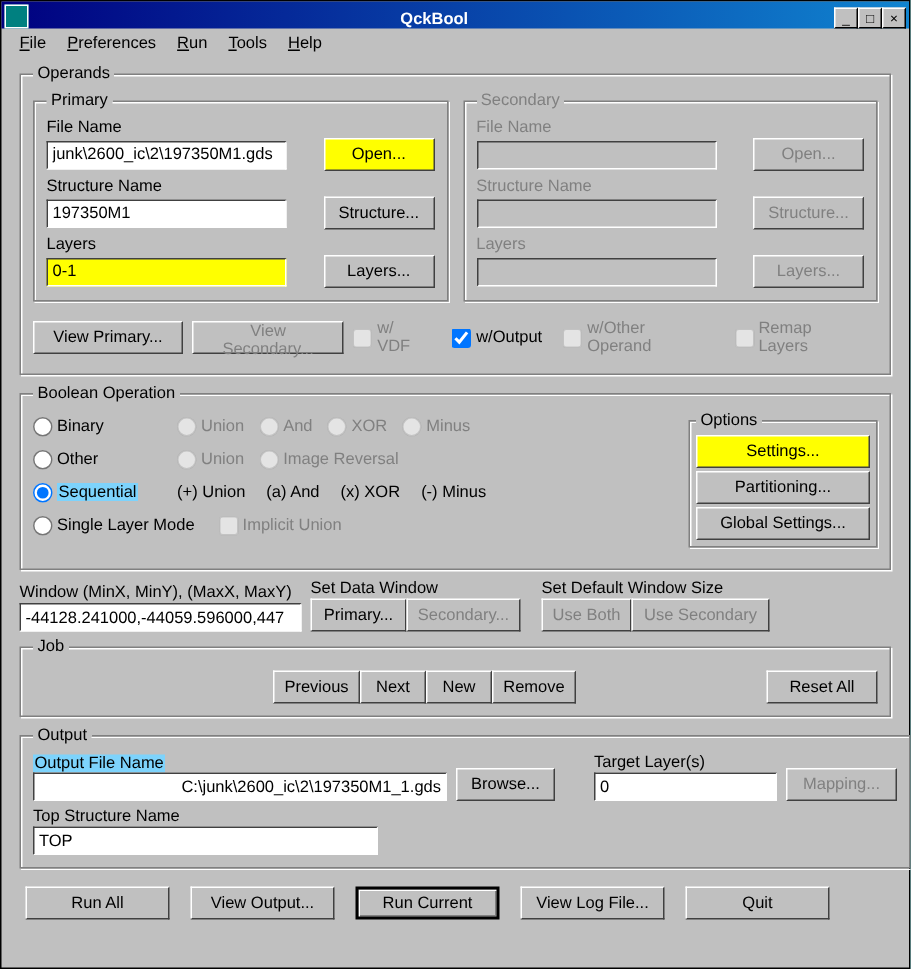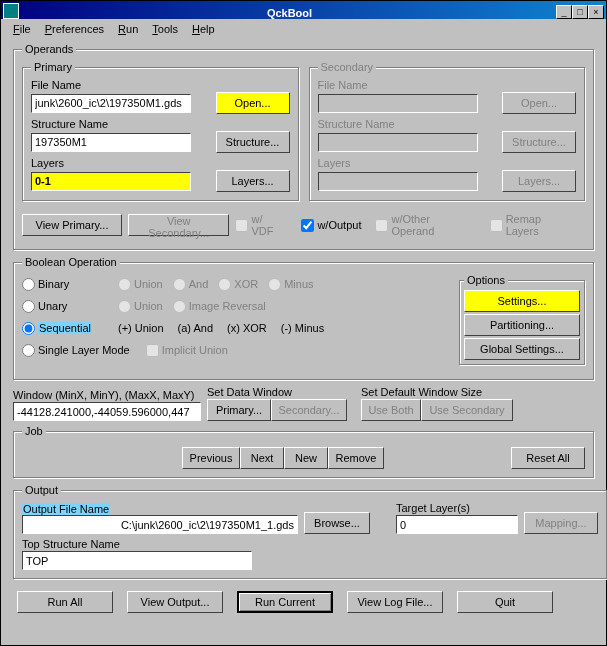--- a/index.html
+++ b/index.html
@@ -15,21 +15,21 @@
 .menubar span u { text-decoration: underline; }
 .client { padding: 4px 12px; }
 fieldset { border: 1px solid #808080; border-top: 1px solid #fff; border-left: 1px solid #fff; position: relative; padding: 6px 8px 8px 8px; margin-bottom: 6px; }
 fieldset.groove { border: 1px solid #808080; box-shadow: inset 1px 1px 0 #fff, 1px 1px 0 #fff; }
 legend { font-size: 11px; padding: 0 3px; background: #c0c0c0; }
 legend.disabled { color: #808080; }
 .row { display: flex; align-items: center; gap: 6px; margin-bottom: 4px; }
 label.lbl { font-size: 11px; display: block; margin-bottom: 1px; }
 label.lbl.disabled { color: #808080; }
 input.txt { height: 19px; font-size: 11px; padding: 1px 3px; border: 1px solid #808080; border-top-color:#404040; border-left-color:#404040; border-right-color:#fff; border-bottom-color:#fff; background: #fff; }
-input.txt.hl { background: #ffff00; font-weight: bold; }
+input.txt.hl { background: #ffff00; }
 input.txt.ra { text-align: right; }
 input.txt:disabled { background: #c0c0c0; }
 button.btn { height: 22px; font-size: 11px; background: #c0c0c0; border: 1px solid #fff; border-right-color:#404040; border-bottom-color:#404040; padding: 0 6px; min-width: 74px; cursor: pointer; }
 button.btn:disabled { color: #808080; }
 button.btn.hl { background: #ffff00; }
 button.btn.thick { border: 2px solid #000; padding: 0 6px; box-shadow: inset 1px 1px 0 #fff, inset -1px -1px 0 #808080; }
 input[type=checkbox], input[type=radio] { margin-right: 3px; vertical-align: middle; }
 .cklbl { font-size: 11px; display: inline-flex; align-items: center; margin-right: 8px; }
 .cklbl.disabled { color: #808080; }
 .cols { display: flex; gap: 10px; }
@@ -153,21 +153,21 @@
               </label>
             <label class="oplbl disabled">
                 <input type="radio" disabled="" style="">
                 <span>Minus</span>
               </label>
           </div>
           <div class="opsrow">
             <span class="rlabel">
                 <label class="oplbl">
                   <input type="radio" name="mode" style="">
-                  <span>Unary</span>
+                  <span>Other</span>
                 </label>
               </span>
             <label class="oplbl disabled">
                 <input type="radio" disabled="" style="">
                 <span>Union</span>
               </label>
             <label class="oplbl disabled">
                 <input type="radio" disabled="" style="">
                 <span>Image Reversal</span>
               </label>

